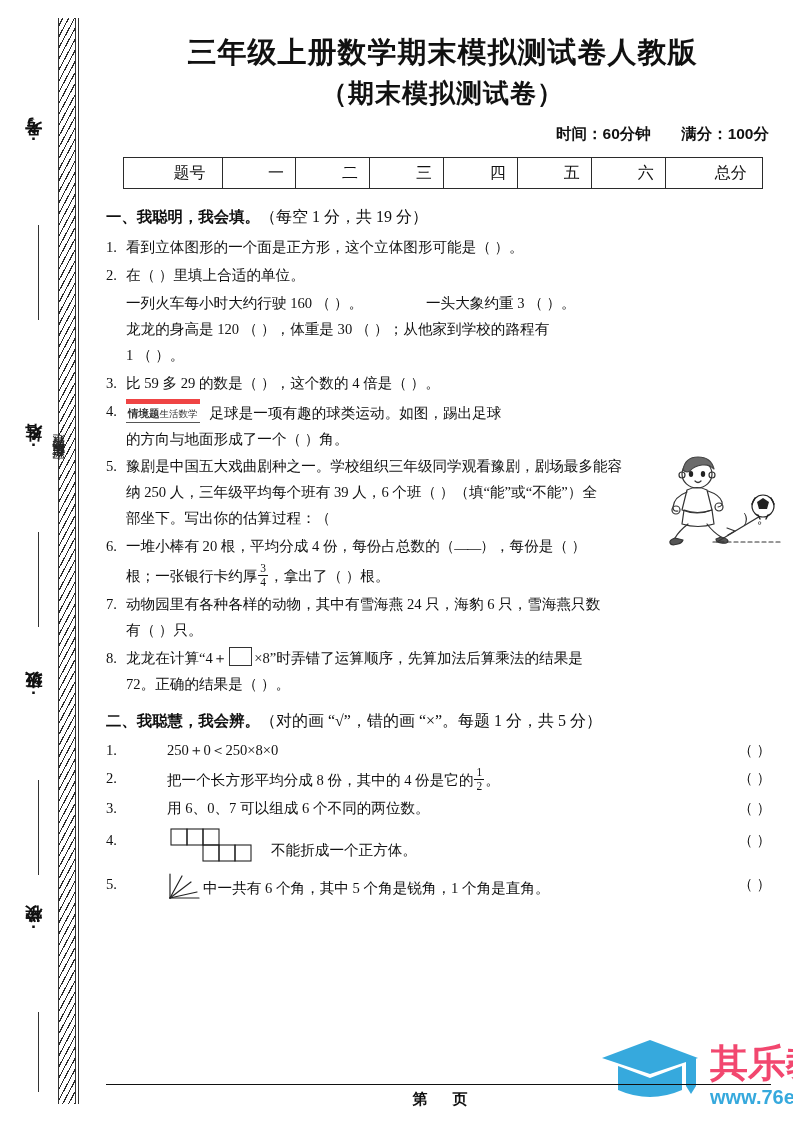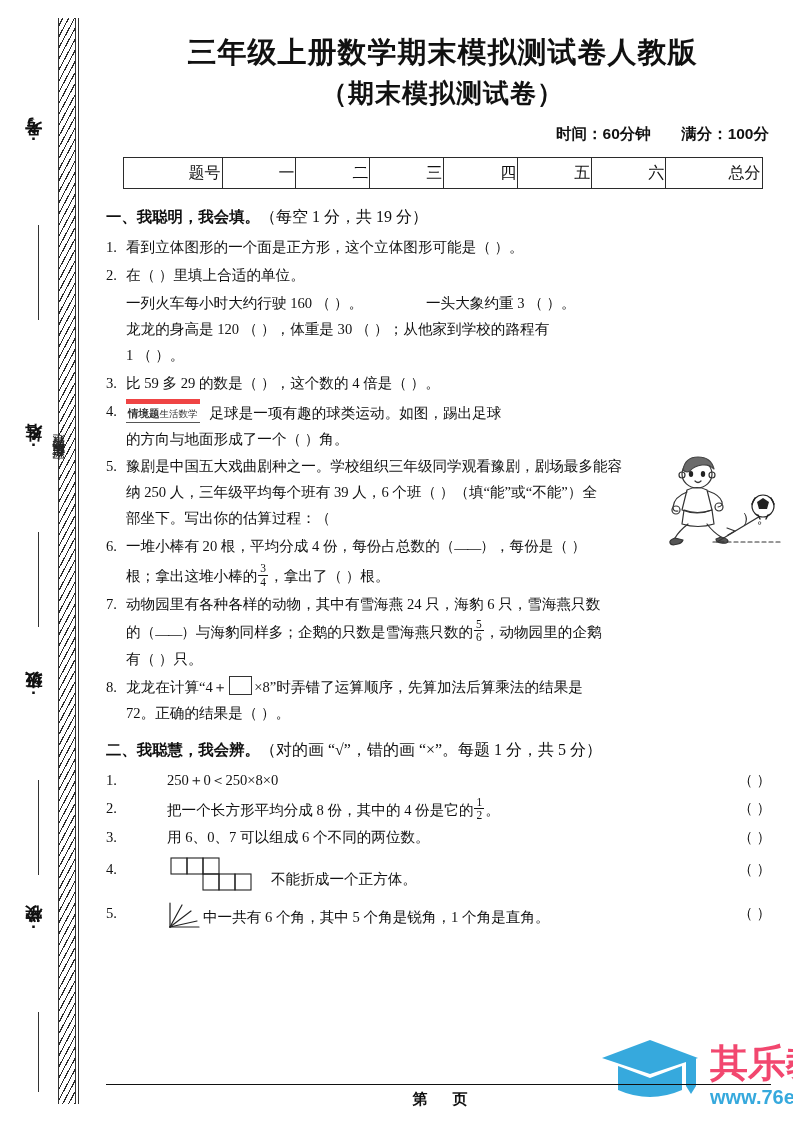--- a/index.html
+++ b/index.html
@@ -68,21 +68,21 @@
     font-size:15.5px;font-weight:bold;
     font-family:"Liberation Sans","DejaVu Sans",sans-serif;
   }
   #meta-line span{margin-left:26px;}
   
   #score-table{
     margin:12px auto 0 auto;border-collapse:collapse;width:640px;
   }
   #score-table td{
     border:1.3px solid #2b2b2b;
-    height:28px;text-align:right;vertical-align:middle;
+    height:28px;text-align:center;vertical-align:middle;
     font-size:16px;
     padding-left:35px;
   }
   #score-table td.head-cell{width:62px;font-weight:normal;}
   
   #content{padding:0 22px 0 14px;margin-top:14px;font-size:14.6px;line-height:1.78;}
   .sec-head{
     font-weight:bold;font-size:15.4px;margin:9px 0 3px 0;
     font-family:"Liberation Sans","DejaVu Sans",sans-serif;
   }
@@ -246,32 +246,29 @@
       </div>
     </div>
 
     <div class="q">
       <span class="qn">6.</span>
       <div class="qbody">
         <div>
           <span>一堆小棒有 20 根，平均分成 4 份，每份占总数的（</span><span class="blankfrac">——</span><span>），每份是（        ）</span>
         </div>
         <div>
-          <span>根；拿出这堆小棒的</span><span class="frac"><span class="num">3</span><span class="den">4</span></span><span>，拿出了（      ）根。</span>
+          <span>根；一张银行卡约厚</span><span class="frac"><span class="num">3</span><span class="den">4</span></span><span>，拿出了（      ）根。</span>
         </div>
       </div>
     </div>
 
     <div class="q">
       <span class="qn">7.</span>
       <div class="qbody">
         <div>动物园里有各种各样的动物，其中有雪海燕 24 只，海豹 6 只，雪海燕只数</div>
-        <div>
-          <span>的（</span><span class="blankfrac">——</span><span>）与海豹同样多；企鹅的只数是雪海燕只数的</span><span class="frac"><span class="num">5</span><span class="den">6</span></span><span>，动物园里的企鹅</span>
-        </div>
         <div>有（      ）只。</div>
       </div>
     </div>
 
     <div class="q">
       <span class="qn">8.</span>
       <div class="qbody">
         <div>
           <span>龙龙在计算“4＋</span><span class="emptybox"></span><span>×8”时弄错了运算顺序，先算加法后算乘法的结果是</span>
         </div>

